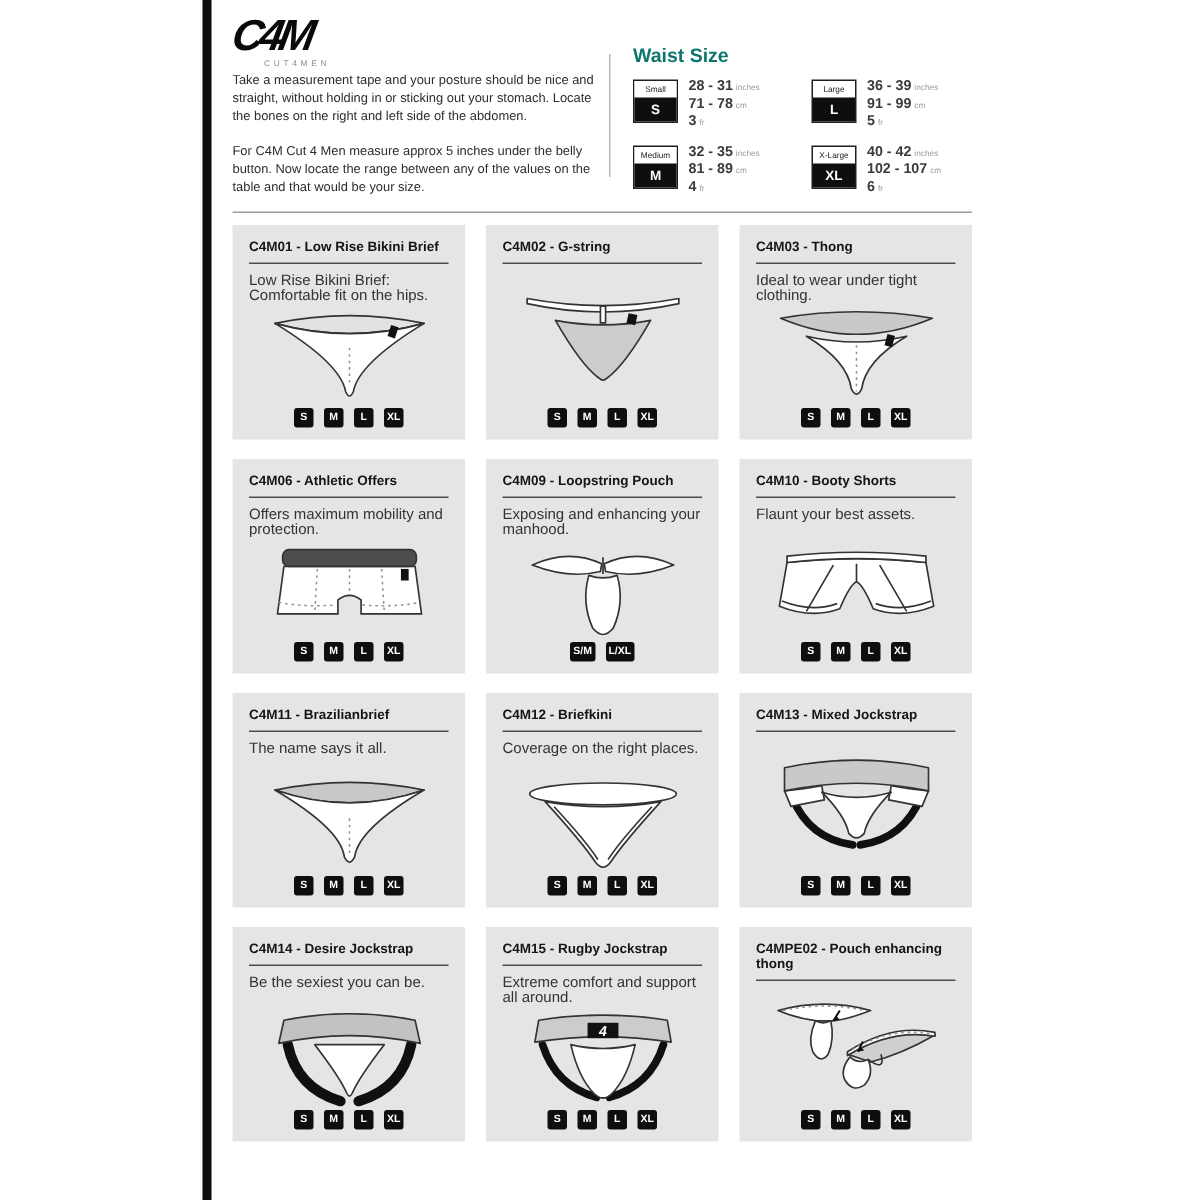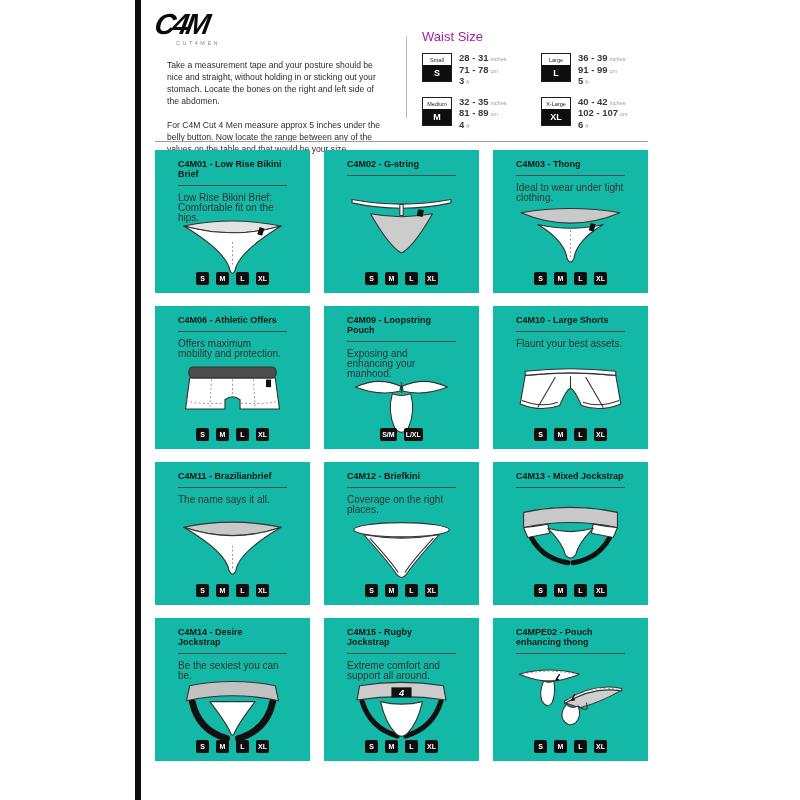--- a/index.html
+++ b/index.html
@@ -4,35 +4,35 @@
 <style>
   html,body{margin:0;padding:0;}
   body{width:800px;height:800px;background:#ffffff;font-family:"Liberation Sans",sans-serif;position:relative;overflow:hidden;}
   .leftbar{position:absolute;left:135px;top:0;width:6px;height:800px;background:#0d0d0d;}
   .content{position:absolute;left:155px;top:0;width:493px;height:800px;}
   .header{position:relative;height:150px;}
   .logo{position:absolute;left:0;top:10px;}
   .logo-main{font-size:29px;font-weight:bold;font-style:italic;letter-spacing:-3px;color:#0a0a0a;transform:skewX(-10deg);line-height:1;}
   .logo-sub{font-size:5.5px;letter-spacing:2.5px;color:#8a8a8a;margin-left:21px;margin-top:1px;}
   .intro{position:absolute;left:0;top:47px;width:243px;font-size:8.6px;line-height:12px;color:#2d2d2d;}
-  .intro p{margin:12px;}
+  .intro p{margin:0;}
   .intro p + p{margin-top:11px;}
   .vdiv{position:absolute;left:251px;top:36px;width:1px;height:82px;background:#b8b8b8;}
   .waist{position:absolute;left:267px;top:29px;width:226px;}
-  .waist-title{font-size:13px;font-weight:400;color:#a21caf;margin-bottom:9px;}
+  .waist-title{font-size:13px;font-weight:700;color:#0f766e;margin-bottom:9px;}
   .waist-grid{display:grid;grid-template-columns:1fr 1fr;gap:9px 12px;}
   .entry{display:flex;gap:7px;align-items:flex-start;}
   .badge2{width:28px;border:1px solid #1e1e1e;flex:0 0 auto;}
   .badge2-top{background:#fff;font-size:5.5px;text-align:center;padding:3px 0 2px;color:#222;}
   .badge2-bot{background:#0e0e0e;color:#fff;font-weight:bold;font-size:9px;text-align:center;padding:3px 0;}
   .entry-lines{font-size:9.5px;font-weight:600;color:#3a3a3a;line-height:10.5px;white-space:nowrap;}
   .unit{font-size:5.5px;color:#9a9a9a;font-weight:normal;margin-left:2px;}
   .hdiv{position:absolute;left:0;top:141px;width:493px;height:1px;background:#9c9c9c;}
   .grid{position:absolute;left:0;top:150px;width:493px;display:grid;grid-template-columns:repeat(3,155px);gap:13px 14px;}
-  .card{background:#14b8a6;height:143px;box-sizing:border-box;padding:9px 23px 8px;display:flex;flex-direction:column;}
+  .card{background:#e5e5e5;height:143px;box-sizing:border-box;padding:9px 11px 8px;display:flex;flex-direction:column;}
   .card-title{font-size:9px;font-weight:bold;color:#151515;line-height:10px;}
   .card-rule{height:1px;background:#4c4c4c;margin-top:6px;}
   .card-desc{font-size:10px;color:#333;line-height:10px;margin-top:7px;min-height:20px;}
   .card-ill{flex:1;display:flex;align-items:center;justify-content:center;min-height:0;}
   .card-ill svg{display:block;width:116px;height:72px;}
   .sizes{display:flex;justify-content:center;gap:7px;margin-top:2px;}
   .size-badge{min-width:13px;height:13px;padding:0 2px;background:#0e0e0e;color:#fff;font-size:7px;font-weight:bold;display:flex;align-items:center;justify-content:center;border-radius:2px;box-sizing:border-box;}
   .o{stroke:#333;stroke-width:1.3;stroke-linejoin:round;}
   .dash{stroke:#909090;stroke-width:1.2;stroke-dasharray:2 3;fill:none;}
   .strap{stroke:#101010;fill:none;stroke-linecap:round;}
@@ -212,21 +212,21 @@
           <path class="o" d="M54,31 Q48,52 57,72 Q65,82 73,72 Q82,52 76,31 Q65,35 54,31 Z" fill="#fff"></path>
         </svg>
       </div>
       <div class="sizes">
         <span class="size-badge">S/M</span>
         <span class="size-badge">L/XL</span>
       </div>
     </div>
 
     <div class="card">
-      <div class="card-title">C4M10 - Large Shorts</div>
+      <div class="card-title">C4M10 - Booty Shorts</div>
       <div class="card-rule"></div>
       <div class="card-desc">Flaunt your best assets.</div>
       <div class="card-ill">
         <svg viewBox="0 0 130 84">
           <path class="o" d="M11,21 L5,55 Q30,65 52,57 Q60,38 65,36 Q70,38 78,57 Q100,65 125,55 L119,21 Q65,15 11,21 Z" fill="#fff"></path>
           <path class="o" d="M11,16 Q65,10 119,16 L119,21 Q65,15 11,21 Z" fill="#fff"></path>
           <path class="o" d="M47,23 L26,59" fill="none"></path>
           <path class="o" d="M83,23 L104,59" fill="none"></path>
           <line class="o" x1="65" y1="22" x2="65" y2="36"></line>
           <path class="o" d="M7,51 Q30,60 50,53" fill="none"></path>

